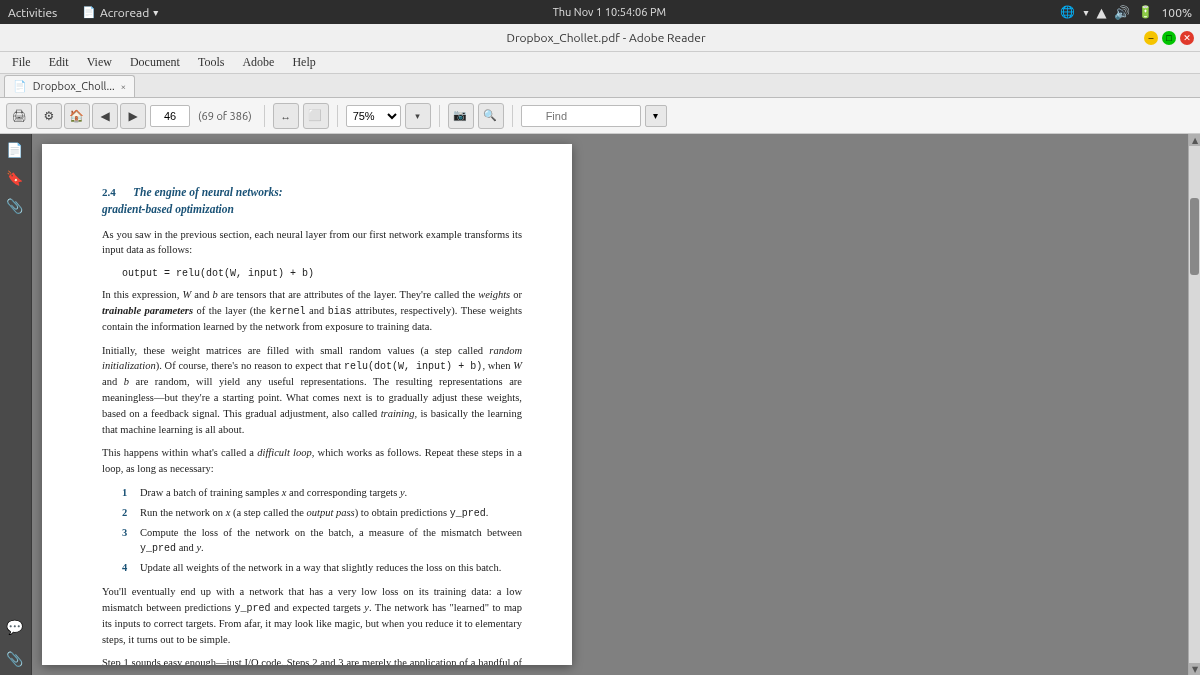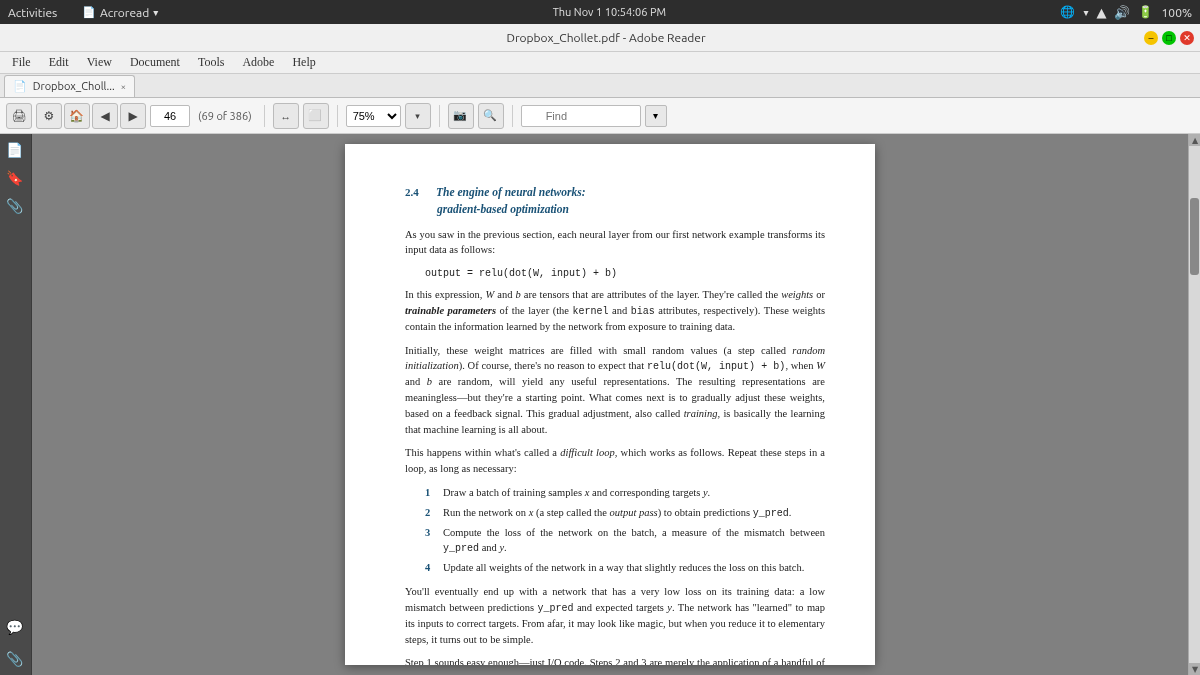--- a/index.html
+++ b/index.html
@@ -138,21 +138,21 @@
     }
     .sidebar-icon { font-size: 14px; color: #ccc; cursor: pointer; }
 
     
     .pdf-area {
       flex: 1;
       overflow: hidden;
       position: relative;
       background: #808080;
       display: flex;
-      justify-content: center;
+      justify-content: flex-start;
       padding: 10px;
     }
     .pdf-page {
       background: #fff;
       width: 530px;
       min-height: 100%;
       padding: 40px 50px 40px 60px;
       box-shadow: 0 2px 10px rgba(0,0,0,0.4);
       font-size: 10.5px;
       line-height: 1.5;
@@ -170,21 +170,21 @@
       flex-direction: column;
     }
     .scroll-arrow { width: 12px; height: 12px; background: #b0b0b0; display: flex; align-items: center; justify-content: center; font-size: 8px; color: #555; cursor: pointer; }
     .scroll-track { flex: 1; position: relative; background: #d8d8d8; }
     .scroll-thumb { position: absolute; top: 10%; left: 1px; right: 1px; height: 15%; background: #888; border-radius: 3px; cursor: pointer; }
 
     
     .section-header { margin-bottom: 8px; }
     .section-number { color: #1a5276; font-weight: bold; font-size: 11px; }
     .section-title { color: #1a5276; font-weight: bold; font-style: italic; font-size: 11.5px; }
-    .section-title-line2 { color: #1a5276; font-weight: bold; font-style: italic; font-size: 11.5px; display: block; margin-left: 32px; }
+    .section-title-line2 { color: #1a5276; font-weight: bold; font-style: italic; font-size: 11.5px; display: block; }
 
     .pdf-para { margin-bottom: 8px; text-align: justify; font-size: 10.5px; }
     .pdf-code { font-family: 'Courier New', monospace; font-size: 10px; background: transparent; }
     .pdf-italic { font-style: italic; }
     .pdf-bold-italic { font-weight: bold; font-style: italic; }
 
     .code-block { font-family: 'Courier New', monospace; font-size: 10px; margin: 6px 0 6px 20px; color: #222; }
 
     .numbered-list { margin: 4px 0 8px 20px; }
     .numbered-list li { margin-bottom: 4px; text-align: justify; font-size: 10.5px; list-style: none; display: flex; gap: 6px; }

